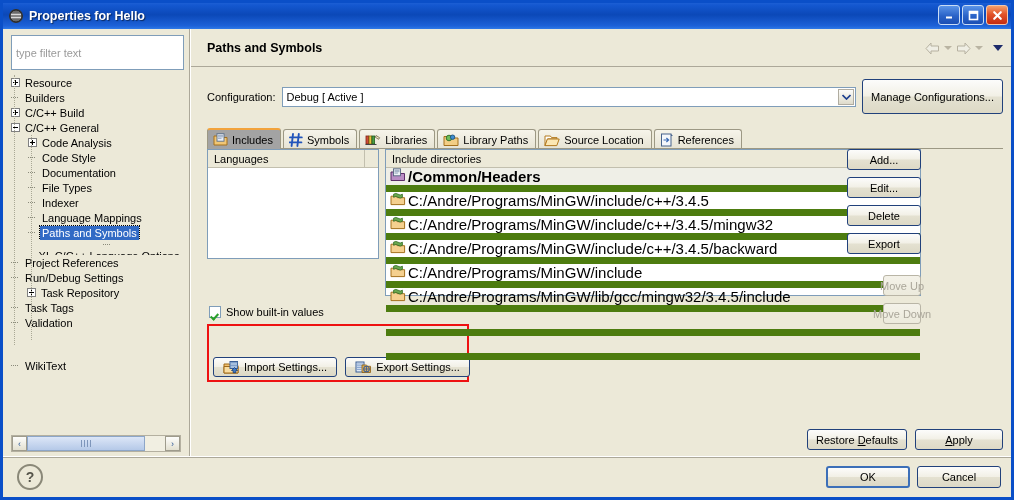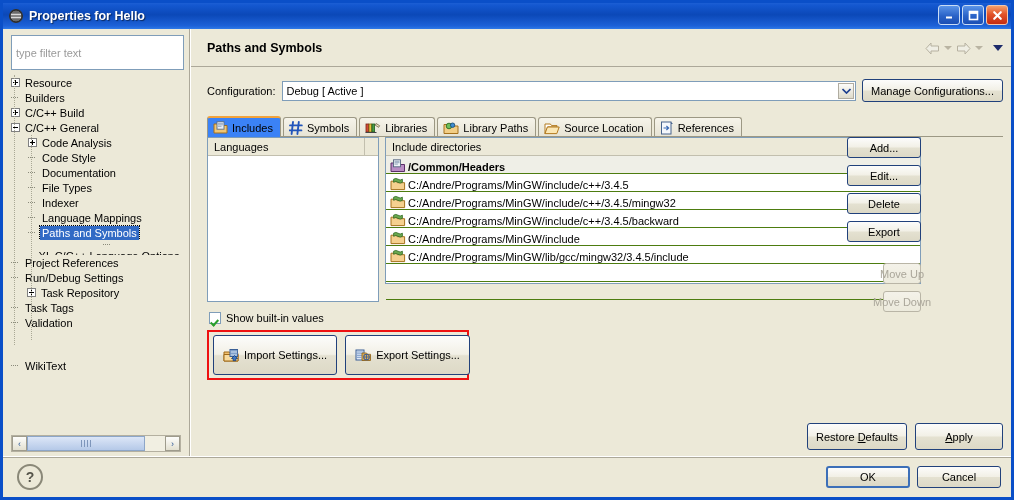--- a/index.html
+++ b/index.html
@@ -180,21 +180,21 @@
   }
   .tab {
     height: 20px; display: flex; align-items: center; gap: 4px;
     padding: 0 7px 0 5px; font-size: 11px;
     background: linear-gradient(to bottom,#f6f4ea,#e6e3d4);
     border: 1px solid #9c9884; border-bottom: none;
     border-radius: 3px 3px 0 0; margin-right: 2px;
     box-sizing: border-box; cursor: pointer; position: relative;
   }
   .tab.active {
-    background: #3b82f6;
+    background: #a3a3a3;
     border-top: 2px solid #f2a33c;
     height: 21px; z-index: 2;
     border-left-color:#9c9884;border-right-color:#9c9884;
     font-weight: normal;
   }
   .tabs-rule { position:absolute; left:0; right:0; bottom:0; height:1px; background:#9c9884; }
   
   .panels { display: flex; margin: 0 0 0 8px; gap: 6px; position: relative; }
   .panel {
     border: 1px solid #7f9db9; background: #fff;
@@ -202,30 +202,30 @@
   }
   .panel-head {
     height: 17px; background: #ece9d8; border-bottom: 1px solid #c2bfae;
     display:flex;align-items:center; padding-left:6px; font-size: 11px;
     position: relative;
   }
   .panel-head::after {
     content:''; position:absolute; right:0; top:0; bottom:0; width:13px;
     border-left: 1px solid #c2bfae; background:#ece9d8;
   }
-  .lang-panel { width: 172px; height: 165px; }
+  .lang-panel { width: 172px; height: 110px; }
   .lang-list { padding: 3px 0 0 6px; }
   .lang-item { display:flex; align-items:center; height: 15px; white-space: nowrap; font-size:11px; cursor: pointer;}
   .lang-item .tlabel { line-height: 14px; padding: 0 3px; }
   .lang-item.selected .tlabel { background: #ece9d8; }
   .inc-panel { flex: 1 1 auto; height: 147px; }
   .inc-list { position: relative; }
   .inc-row {
-    display: flex; align-items: flex-end; height: 17px;
-    border-bottom: 1px solid #4d7c0f; font-size: 11px;
+    display: flex; align-items: flex-start; height: 17px;
+    border-bottom: 7px solid #4d7c0f; font-size: 15px;
     padding-left: 4px; white-space: nowrap; cursor: pointer;
   }
   .inc-row.builtin { background: #efefe7; font-weight: bold; }
   .inc-icon { width: 16px; height: 14px; flex:0 0 16px; margin-right: 2px; position: relative; }
   .side-btns {
     position: absolute; right: 0; top: 0; width: 74px;
     display: flex; flex-direction: column; gap: 7px;
   }
   .side-btns .btn { height: 21px; }
   .side-gap { height: 7px; }
@@ -238,26 +238,26 @@
   .chkbox.checked::after {
     content: ''; position: absolute; left: 2px; top: 5px;
     width: 3px; height: 6px; border: solid #2aa02a; border-width: 0 2px 2px 0;
     transform: rotate(42deg);
   }
   .redbox {
     margin: 6px 0 0 8px; border: 2px solid #ee1111;
     display: inline-flex; gap: 8px; padding: 3px 4px; background: transparent;
     width: 262px; box-sizing: border-box;
   }
-  .redbox .btn { height: 40px; gap: 5px; padding: 0 9px; }
+  .redbox .btn { height: 20px; gap: 5px; padding: 0 9px; margin-top: 28px; }
   .btn-ico { width: 16px; height: 15px; position: relative; flex: 0 0 16px; }
   .apply-row {
     position: absolute; right: 8px; bottom: 6px; display: flex; gap: 8px;
   }
-  .apply-row .btn { height: 27px; min-width: 88px; }
+  .apply-row .btn { height: 21px; min-width: 88px; }
   .bottom-bar {
     height: 40px; flex: 0 0 40px; position: relative;
     display: flex; align-items: center; padding: 0 10px 0 14px;
     border-top: 1px solid #ffffff;
   }
   .bottom-sep { position:absolute; left:0; right:0; top:0; height:1px; background:#aca899;}
   .help-ico {
     width: 22px; height: 22px; border-radius: 50%;
     border: 2px solid #8a8878; color: #55544a; font-weight: bold; font-size: 14px;
     display:flex;align-items:center;justify-content:center; cursor:pointer;
@@ -425,21 +425,21 @@
         <div class="cfg-row">
           <span class="cfg-label">Configuration:</span>
           <div class="combo">
             <span class="combo-text">Debug  [ Active ]</span>
             <span class="combo-arrow">
               <svg width="9" height="6" viewBox="0 0 9 6">
                   <path d="M0.5 1 L4.5 5 L8.5 1" fill="none" stroke="#1c3f8f" stroke-width="1.7"></path>
                 </svg>
             </span>
           </div>
-          <div class="btn" style="height:23px">Manage Configurations...</div>
+          <div class="btn" style="height:35px">Manage Configurations...</div>
         </div>
 
         
         <div class="tabs" id="tabs">
           <div class="tab active">
               <span style="display: inline-flex;">
                 <svg width="15" height="14" viewBox="0 0 15 14">
                   <path d="M1 3 h5 l1.2 1.5 H14 V12 H1 Z" fill="#f0c675" stroke="#a5711d" stroke-width="1"></path>
                   <rect x="4" y="0.7" width="7" height="7.5" fill="#e9eef5" stroke="#5a6d86" stroke-width=".9"></rect>
                   <path d="M5 2.3 h5 M5 3.8 h5 M5 5.3 h3.5" stroke="#7d93b0" stroke-width=".8"></path>

